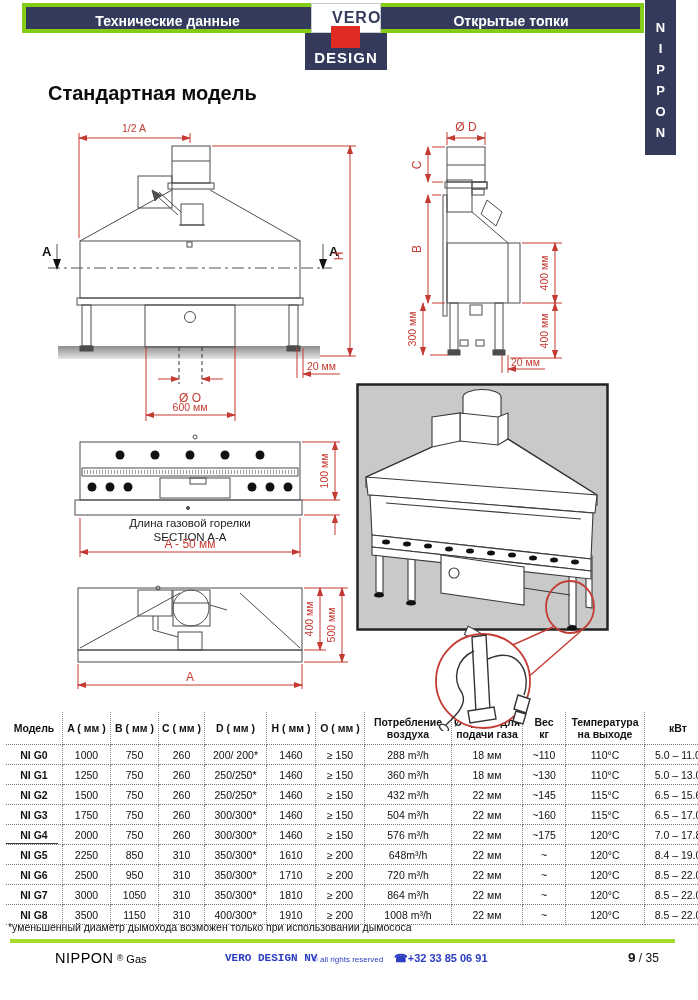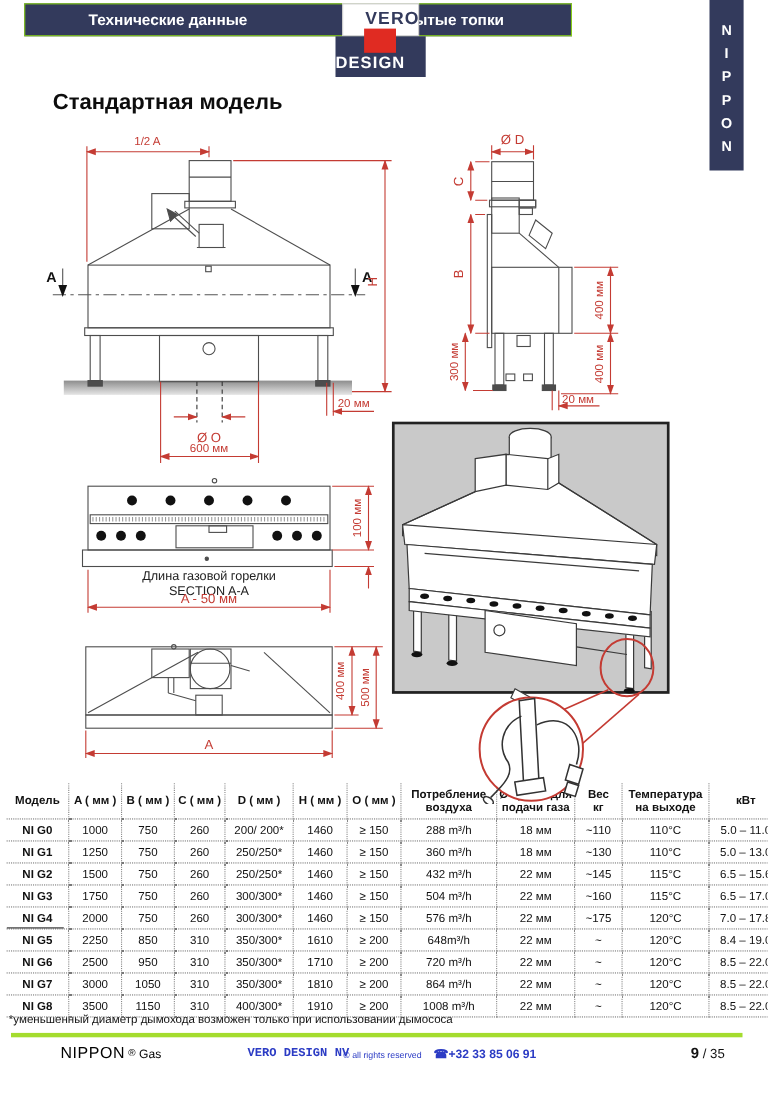--- a/index.html
+++ b/index.html
@@ -1,28 +1,28 @@
 <!DOCTYPE html>
 <html><head>
 <meta charset="utf-8">
 <style>
   html,body{margin:0;padding:0;background:#fff;}
   #page{position:relative;width:698px;height:1000px;background:#fff;overflow:hidden;
         font-family:"Liberation Sans",sans-serif;color:#111;}
   
-  .hdr-bar{position:absolute;left:22px;top:3px;width:498px;height:30px;background:#333A5C;
-           border:1px solid #84cc16;box-sizing:border-box;display:flex;}
+  .hdr-bar{position:absolute;left:22px;top:3px;width:622px;height:30px;background:#333A5C;
+           border:4px solid #84cc16;box-sizing:border-box;display:flex;}
   .hdr-tab{color:#fff;font-size:14px;font-weight:bold;line-height:28px;text-align:center;}
   .hdr-tab.left{width:283px;}
   .hdr-tab.right{margin-left:auto;width:258px;}
   .logo-white{position:absolute;left:311px;top:3px;width:70px;height:30px;background:#fff;
               border:1px solid #ccc;box-sizing:border-box;text-align:center;z-index:3;}
   .logo-vero{font-size:16px;font-weight:bold;color:#333A5C;letter-spacing:1px;line-height:28px;padding-left:20px;}
   .logo-navy{position:absolute;left:305px;top:33px;width:82px;height:37px;background:#333A5C;z-index:3;
-             display:flex;align-items:flex-end;justify-content:flex-start;}
+             display:flex;align-items:flex-end;justify-content:center;}
   .logo-design{font-size:15px;font-weight:bold;color:#fff;letter-spacing:1px;margin-bottom:4px;}
   .logo-red{position:absolute;left:331px;top:26px;width:29px;height:22px;background:#E02B22;z-index:4;}
   .nippon-col{position:absolute;left:645px;top:0;width:31px;height:155px;background:#333A5C;z-index:2;
               display:flex;justify-content:center;}
   .nippon-txt{writing-mode:vertical-rl;text-orientation:upright;color:#fff;font-weight:bold;
               font-size:13px;letter-spacing:6px;margin-top:20px;}
   
   .page-title{position:absolute;left:48px;top:82px;font-size:20px;font-weight:bold;color:#0d0d0d;}
   
   svg.draw{position:absolute;pointer-events:none;}

